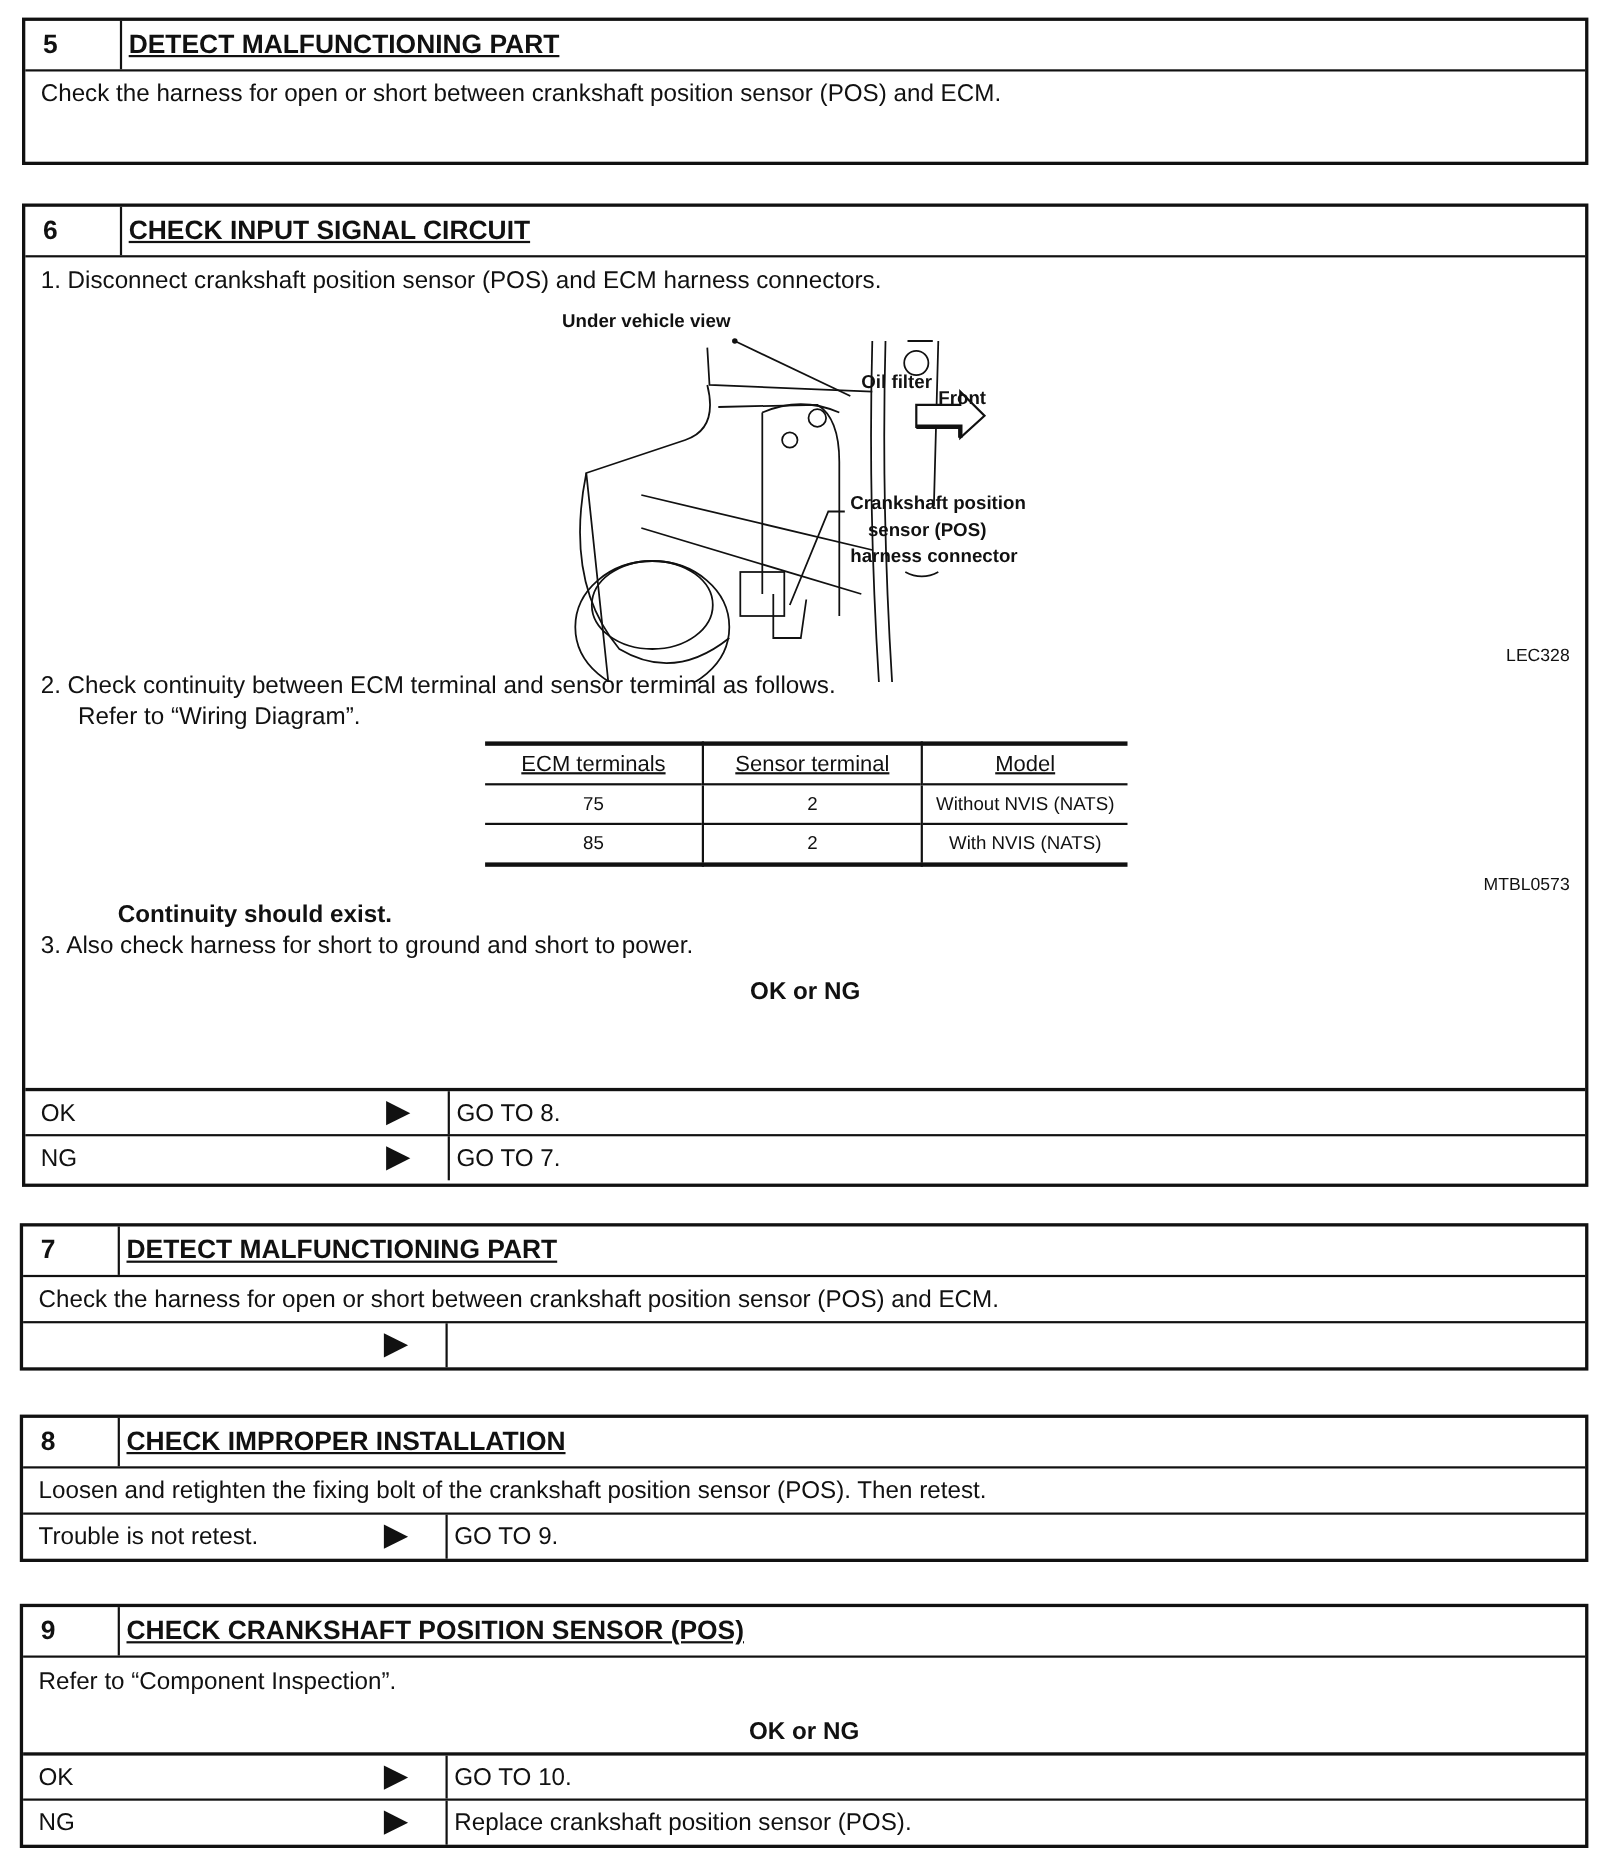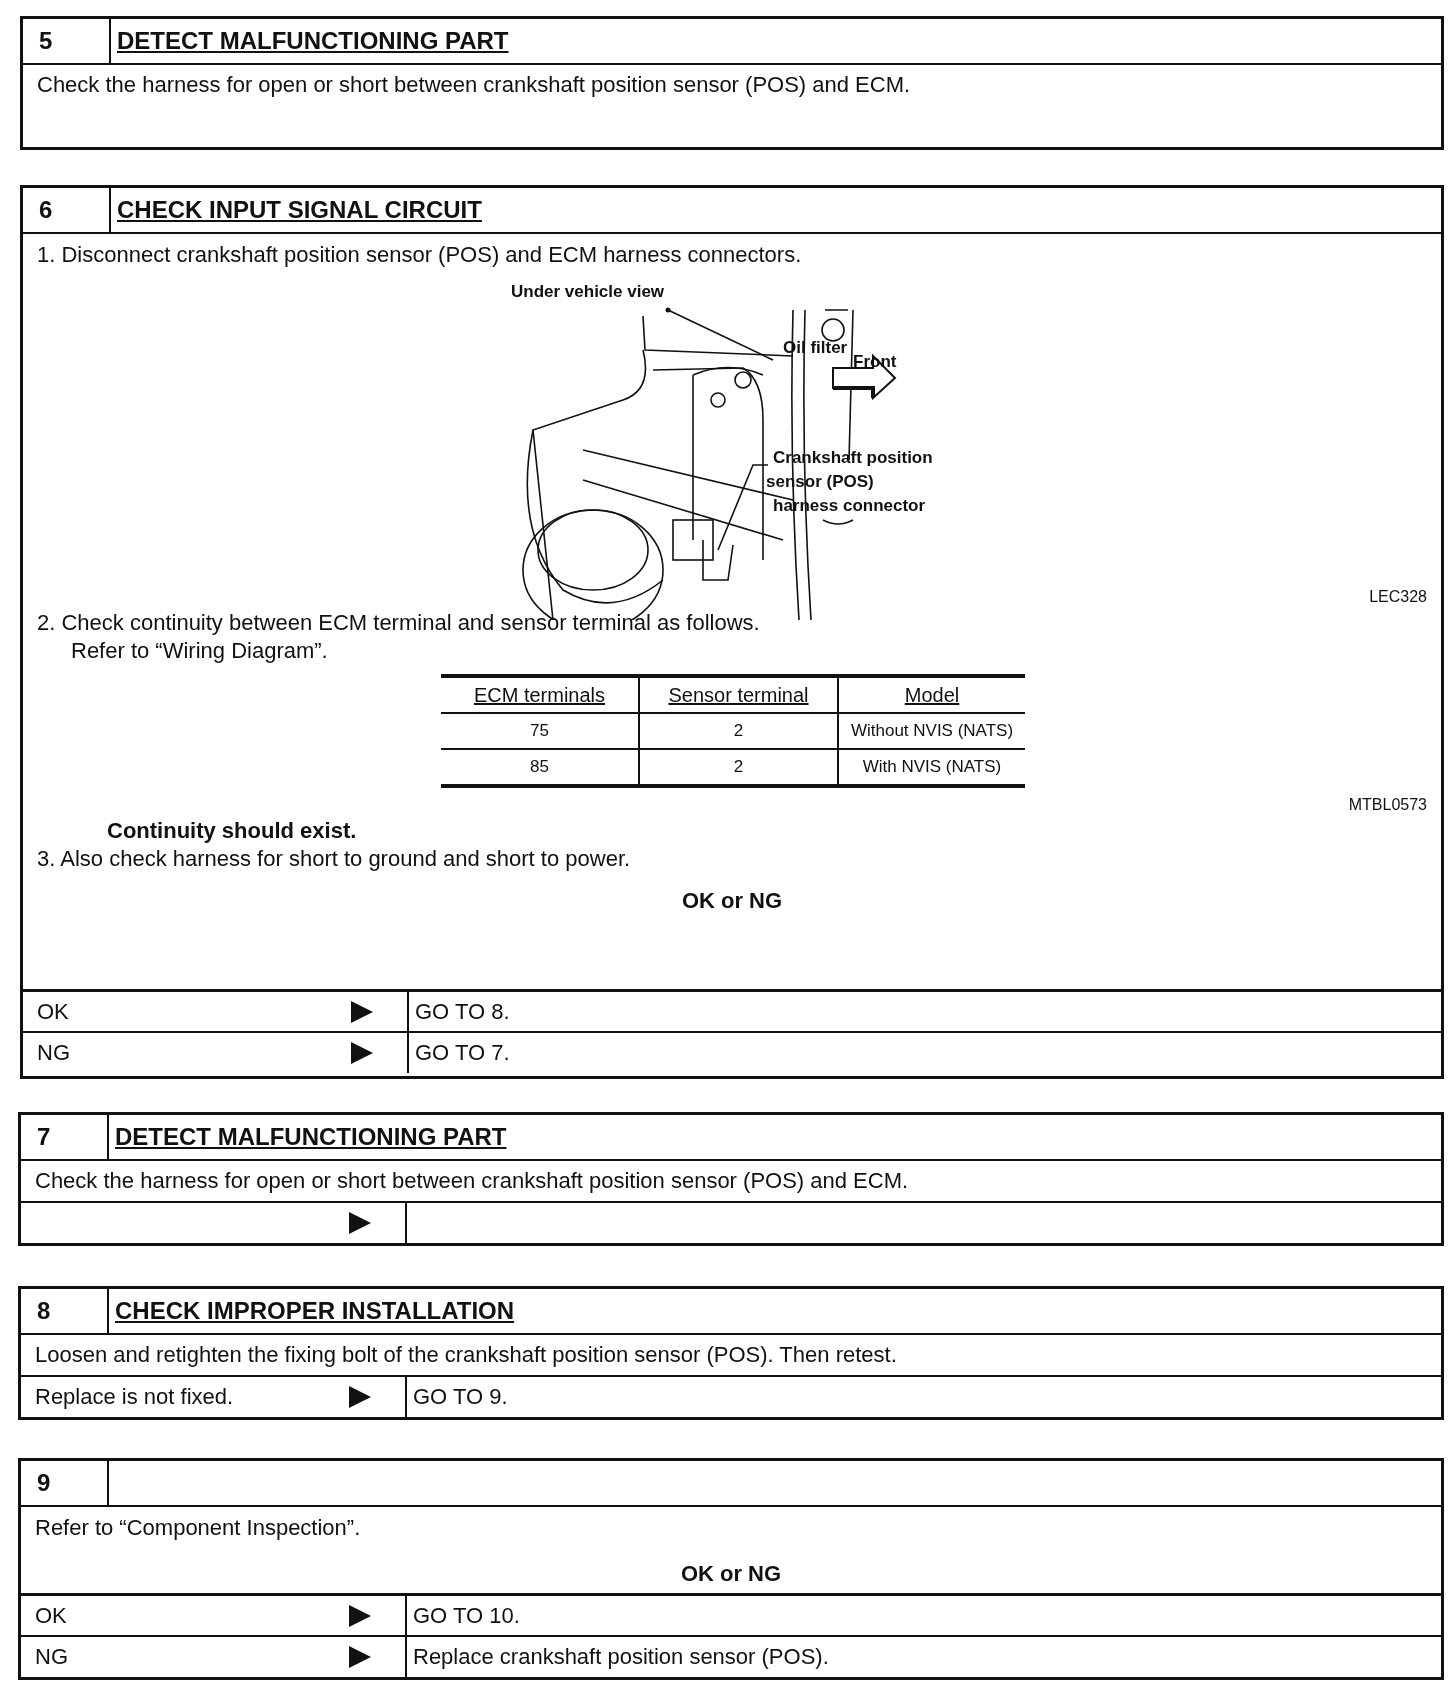--- a/index.html
+++ b/index.html
@@ -88,21 +88,21 @@
         <circle cx="175" cy="30" r="2.5" fill="#111"></circle>
 
         <g>
           <path d="M340 88 L 380 88 L 380 76 L 402 98 L 380 118 L 380 108 L 340 108 Z" fill="#fff" stroke="#111" stroke-width="2"></path>
           <path d="M340 108 L 380 108 L 380 118" fill="none" stroke="#111" stroke-width="4"></path>
         </g>
       </svg>
       <div class="abs fig-label" style="left:290px; top:58px;">Oil filter</div>
       <div class="abs fig-label" style="left:360px; top:72px;">Front</div>
       <div class="abs fig-label" style="left:280px; top:168px;">Crankshaft position</div>
-      <div class="abs fig-label" style="left:273px; top:192px;text-align:right;">sensor (POS)</div>
+      <div class="abs fig-label" style="left:296px; top:192px;text-align:right;">sensor (POS)</div>
       <div class="abs fig-label" style="left:280px; top:216px;">harness connector</div>
     </div>
     <div class="abs" style="right:14px; top:354px; font-size:16px;">LEC328</div>
 
     <div class="abs" style="left:14px; top:376px; font-size:22px;">2.  Check continuity between ECM terminal and sensor terminal as follows.</div>
     <div class="abs" style="left:48px; top:404px; font-size:22px;">Refer to “Wiring Diagram”.</div>
 
     <table class="term" style="left:418px; top:440px; width:584px;">
       <thead>
         <tr>
@@ -161,30 +161,31 @@
 </div>
 
 <div class="box" style="left:18px; top:1286px; width:1426px; height:134px;">
   <div class="row hdr">
     <div class="num">8</div>
     <div class="title">CHECK IMPROPER INSTALLATION</div>
   </div>
   <div class="row text">Loosen and retighten the fixing bolt of the crankshaft position sensor (POS). Then retest.</div>
   <div class="row res">
     <div class="lbl">
-        <span>Replace is not fixed.</span>
+        <span>Trouble is not retest.</span>
         <span class="arrow"></span>
       </div>
     <div class="val">GO TO 9.</div>
   </div>
 </div>
 
 <div class="box" style="left:18px; top:1458px; width:1426px; height:222px;">
   <div class="row hdr">
     <div class="num">9</div>
+    <div class="title">CHECK CRANKSHAFT POSITION SENSOR (POS)</div>
   </div>
   <div class="row" style="height:88px; flex-direction:column; align-items:stretch; position:relative;">
     <div class="abs" style="left:14px; top:8px; font-size:22px;">Refer to “Component Inspection”.</div>
     <div class="abs okng" style="left:0; right:0; top:54px; text-align:center;">OK or NG</div>
   </div>
   <div class="row res" style="border-top:3px solid #111;">
     <div class="lbl">
         <span>OK</span>
         <span class="arrow"></span>
       </div>

